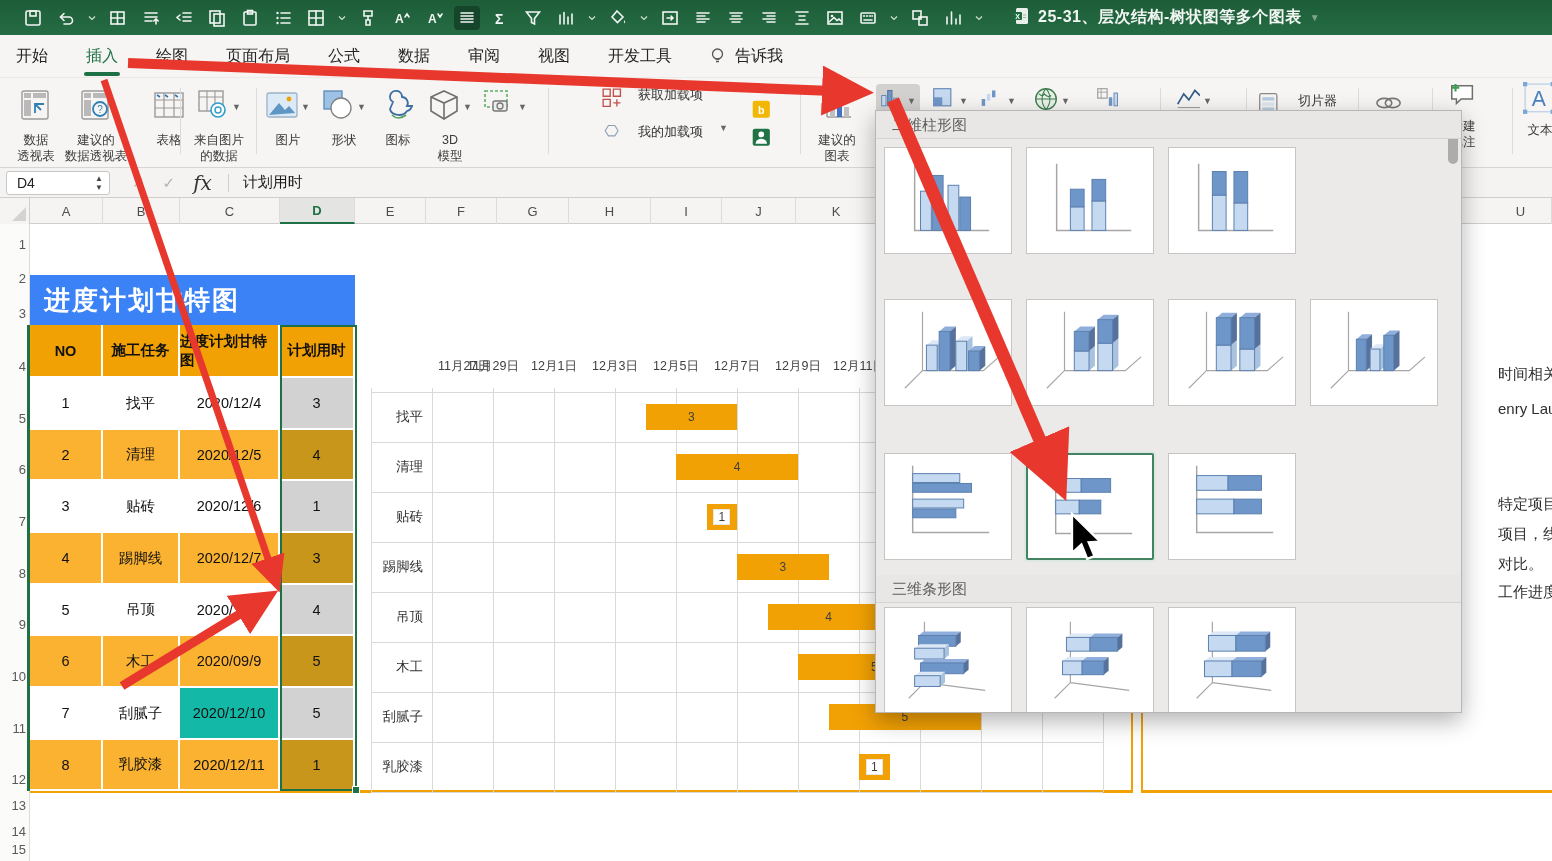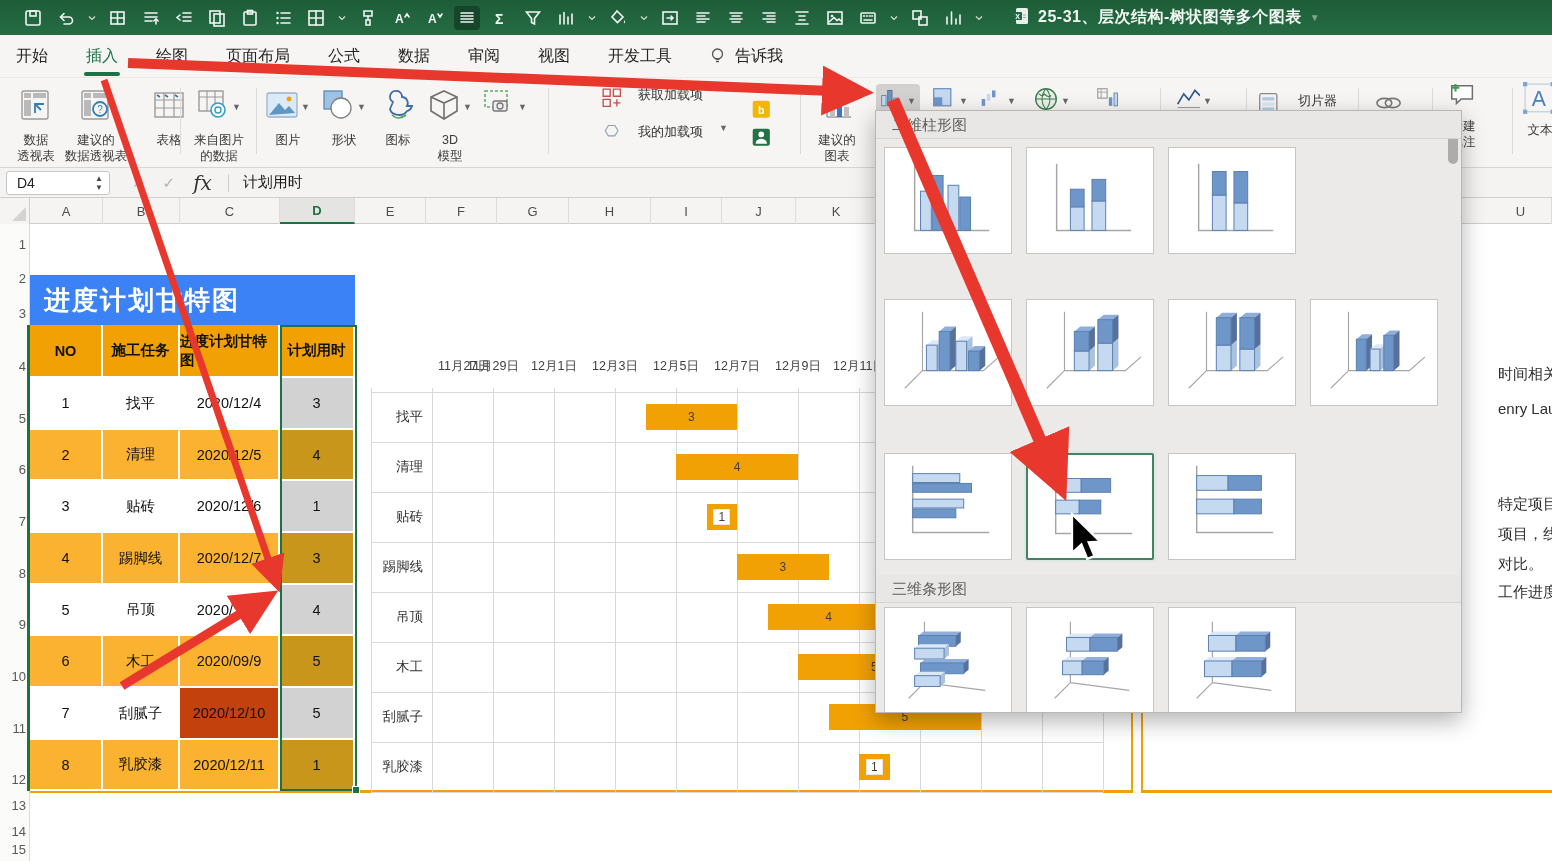--- a/index.html
+++ b/index.html
@@ -631,21 +631,21 @@
         <div class="tcell " style="left: 0px; top: 361px; width: 73px; height: 51px; background: rgb(255, 255, 255);">5</div>
         <div class="tcell " style="left: 73px; top: 361px; width: 77px; height: 51px; background: rgb(255, 255, 255);">吊顶</div>
         <div class="tcell " style="left: 150px; top: 361px; width: 100px; height: 51px; background: rgb(255, 255, 255);">2020/12/8</div>
         <div class="tcell " style="left: 250px; top: 361px; width: 75px; height: 51px; background: rgb(210, 210, 210);">4</div>
         <div class="tcell " style="left: 0px; top: 412px; width: 73px; height: 52px; background: rgb(251, 178, 49);">6</div>
         <div class="tcell " style="left: 73px; top: 412px; width: 77px; height: 52px; background: rgb(251, 178, 49);">木工</div>
         <div class="tcell " style="left: 150px; top: 412px; width: 100px; height: 52px; background: rgb(251, 178, 49);">2020/09/9</div>
         <div class="tcell " style="left: 250px; top: 412px; width: 75px; height: 52px; background: rgb(200, 150, 27);">5</div>
         <div class="tcell " style="left: 0px; top: 464px; width: 73px; height: 52px; background: rgb(255, 255, 255);">7</div>
         <div class="tcell " style="left: 73px; top: 464px; width: 77px; height: 52px; background: rgb(255, 255, 255);">刮腻子</div>
-        <div class="tcell " style="left: 150px; top: 464px; width: 100px; height: 52px; background: #c2410c;">2020/12/10</div>
+        <div class="tcell " style="left: 150px; top: 464px; width: 100px; height: 52px; background: #14b8a6;">2020/12/10</div>
         <div class="tcell " style="left: 250px; top: 464px; width: 75px; height: 52px; background: rgb(210, 210, 210);">5</div>
         <div class="tcell " style="left: 0px; top: 516px; width: 73px; height: 51px; background: rgb(251, 178, 49);">8</div>
         <div class="tcell " style="left: 73px; top: 516px; width: 77px; height: 51px; background: rgb(251, 178, 49);">乳胶漆</div>
         <div class="tcell " style="left: 150px; top: 516px; width: 100px; height: 51px; background: rgb(251, 178, 49);">2020/12/11</div>
         <div class="tcell " style="left: 250px; top: 516px; width: 75px; height: 51px; background: rgb(200, 150, 27);">1</div>
       </div>
     <div id="tbl-bottomline"></div>
     <div id="gantt">
         <div class="gtick" style="left: 43px; margin-left: 32px;">11月27日</div>
         <div class="gtick" style="left: 104px;">11月29日</div>

